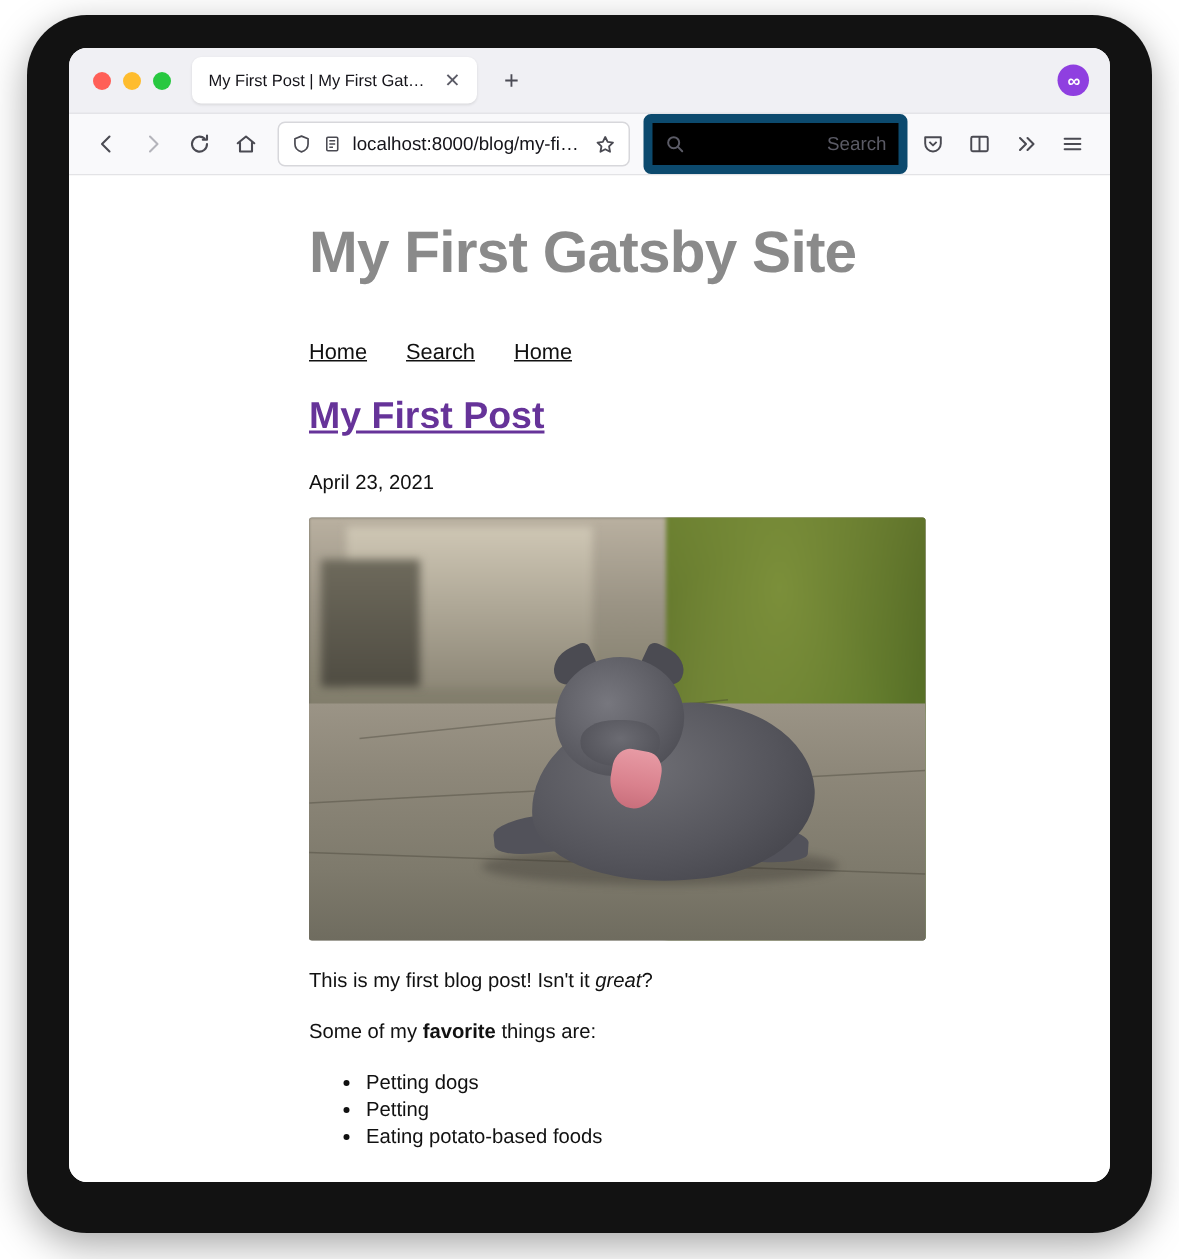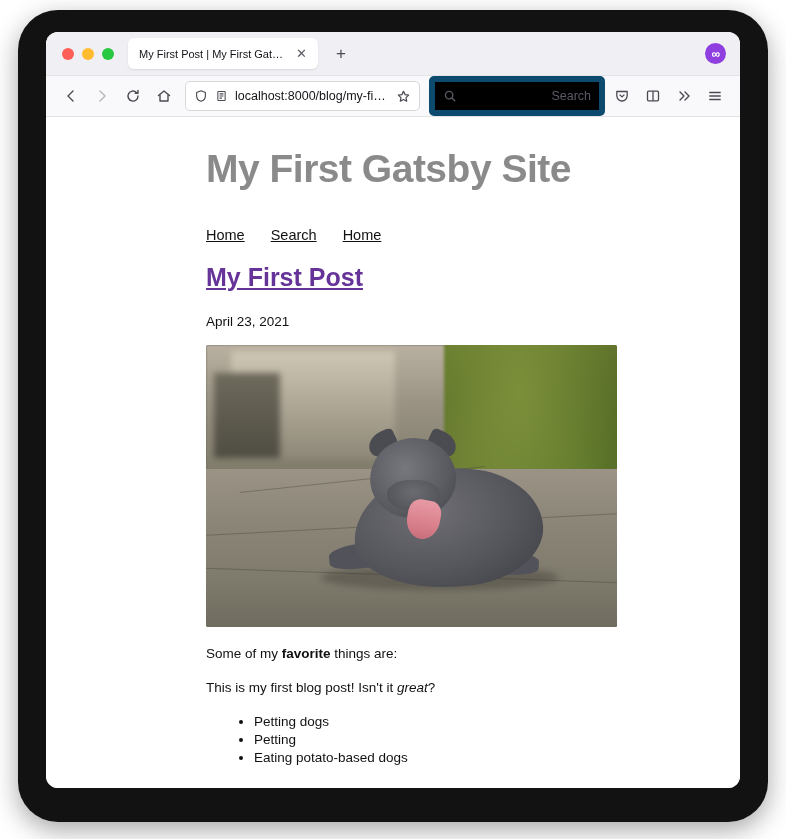--- a/index.html
+++ b/index.html
@@ -309,21 +309,21 @@
     filter: blur(3px);
   }
 
   p.body-text {
     font-size: 13.5px;
     color: #111111;
     margin: 0 0 16px 0;
     line-height: 1.35;
   }
   ul.fav {
-    margin: 14px;
+    margin: 4px;
     padding-left: 34px;
     list-style: disc;
   }
   ul.fav li {
     font-size: 13.5px;
     color: #111111;
     line-height: 1.33;
   }
   b { font-weight: bold; }
   i { font-style: italic; }
@@ -458,27 +458,27 @@
           <div class="leg leg1"></div>
           <div class="leg leg2"></div>
           <div class="dog-body"></div>
           <div class="ear-l"></div>
           <div class="ear-r"></div>
           <div class="dog-head"></div>
           <div class="muzzle"></div>
           <div class="tongue"></div>
         </div>
 
+        <p class="body-text"><span>This is my first blog post! Isn't it </span><i>great</i><span>?</span></p>
+
         <p class="body-text"><span>Some of my </span><b>favorite</b><span> things are:</span></p>
-
-        <p class="body-text"><span>This is my first blog post! Isn't it </span><i>great</i><span>?</span></p>
 
         <ul class="fav">
           <li>Petting dogs</li>
           <li>Petting</li>
-          <li>Eating potato-based dogs</li>
+          <li>Eating potato-based foods</li>
         </ul>
 
       </div>
     </div>
 
   </div>
 </div>
 
 </body></html>

